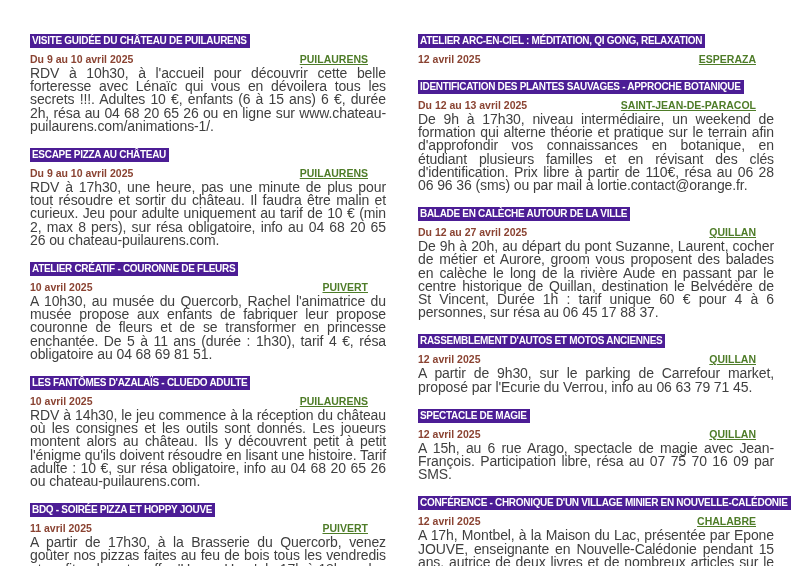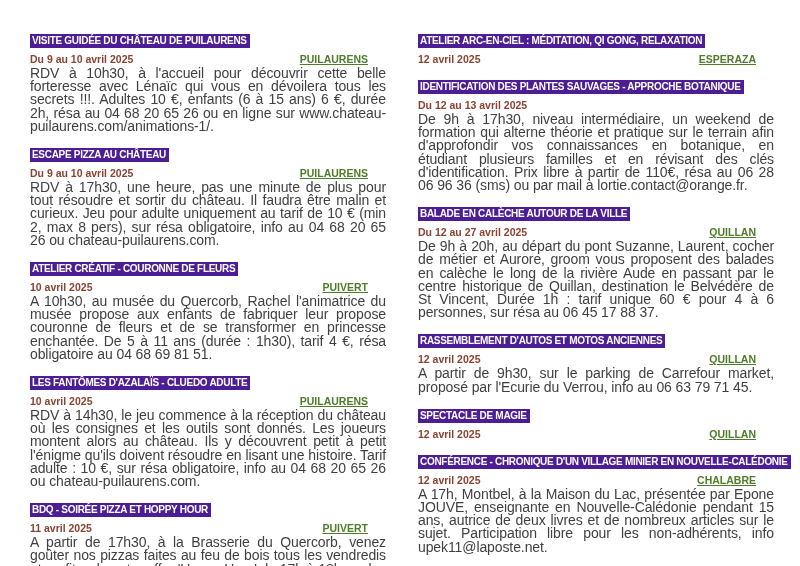--- a/index.html
+++ b/index.html
@@ -85,21 +85,21 @@
     <article class="event">
       <h2 class="event-title"><span class="bar">LES FANTÔMES D'AZALAÏS - CLUEDO ADULTE</span></h2>
       <div class="meta">
         <span class="date">10 avril 2025</span>
         <span class="loc">PUILAURENS</span>
       </div>
       <p class="desc">RDV à 14h30, le jeu commence à la réception du château où les consignes et les outils sont donnés. Les joueurs montent alors au château. Ils y découvrent petit à petit l'énigme qu'ils doivent résoudre en lisant une histoire. Tarif adulte : 10 €, sur résa obligatoire, info au 04 68 20 65 26 ou chateau-puilaurens.com.</p>
     </article>
 
     <article class="event">
-      <h2 class="event-title"><span class="bar">BDQ - SOIRÉE PIZZA ET HOPPY HOUR</span></h2>
+      <h2 class="event-title"><span class="bar">BDQ - SOIRÉE PIZZA ET HOPPY JOUVE</span></h2>
       <div class="meta">
         <span class="date">11 avril 2025</span>
         <span class="loc">PUIVERT</span>
       </div>
       <p class="desc">A partir de 17h30,  à la Brasserie du Quercorb, venez goûter nos pizzas faites au feu de bois tous les vendredis et profiter de notre offre 'Hoppy Hour' de 17h à 18h sur les pintes (à consommer avec modération), info au 06 77 92 56 89.</p>
     </article>
 
     <article class="event">
       <h2 class="event-title"><span class="bar">APÉRO COURONNE</span></h2>
       <div class="meta">
@@ -118,20 +118,21 @@
       <div class="meta">
         <span class="date">12 avril 2025</span>
         <span class="loc">ESPERAZA</span>
       </div>
     </article>
 
     <article class="event">
       <h2 class="event-title"><span class="bar">IDENTIFICATION DES PLANTES SAUVAGES - APPROCHE BOTANIQUE</span></h2>
       <div class="meta">
         <span class="date">Du 12 au 13 avril 2025</span>
+        <span class="loc">SAINT-JEAN-DE-PARACOL</span>
       </div>
       <p class="desc">De 9h à 17h30, niveau intermédiaire, un weekend de formation qui alterne théorie et pratique sur le terrain afin d'approfondir vos connaissances en botanique, en étudiant plusieurs familles et en révisant des clés d'identification. Prix libre à partir de 110€, résa au 06 28 06 96 36 (sms) ou par mail à lortie.contact@orange.fr.</p>
     </article>
 
     <article class="event">
       <h2 class="event-title"><span class="bar">BALADE EN CALÈCHE AUTOUR DE LA VILLE</span></h2>
       <div class="meta">
         <span class="date">Du 12 au 27 avril 2025</span>
         <span class="loc">QUILLAN</span>
       </div>
@@ -146,20 +147,21 @@
       </div>
       <p class="desc">A partir de 9h30, sur le parking de Carrefour market, proposé par l'Ecurie du Verrou, info au 06 63 79 71 45.</p>
     </article>
 
     <article class="event">
       <h2 class="event-title"><span class="bar">SPECTACLE DE MAGIE</span></h2>
       <div class="meta">
         <span class="date">12 avril 2025</span>
         <span class="loc">QUILLAN</span>
       </div>
+      <p class="desc">A 15h, au 6 rue Arago, spectacle de magie avec Jean-François. Participation libre, résa au 07 75 70 16 09 par SMS.</p>
     </article>
 
     <article class="event">
       <h2 class="event-title"><span class="bar">CONFÉRENCE - CHRONIQUE D'UN VILLAGE MINIER EN NOUVELLE-CALÉDONIE</span></h2>
       <div class="meta">
         <span class="date">12 avril 2025</span>
         <span class="loc">CHALABRE</span>
       </div>
       <p class="desc">A 17h,  Montbel, à la Maison du Lac, présentée par Epone JOUVE, enseignante en Nouvelle-Calédonie pendant 15 ans, autrice de deux livres et de nombreux articles sur le sujet. Participation libre pour les non-adhérents, info upek11@laposte.net.</p>
     </article>

